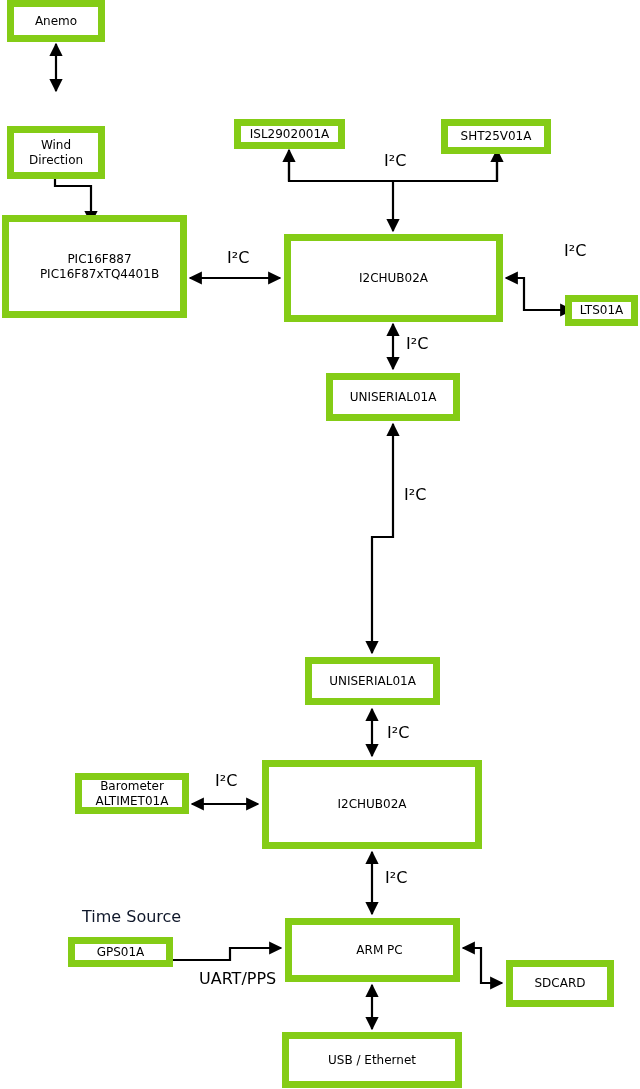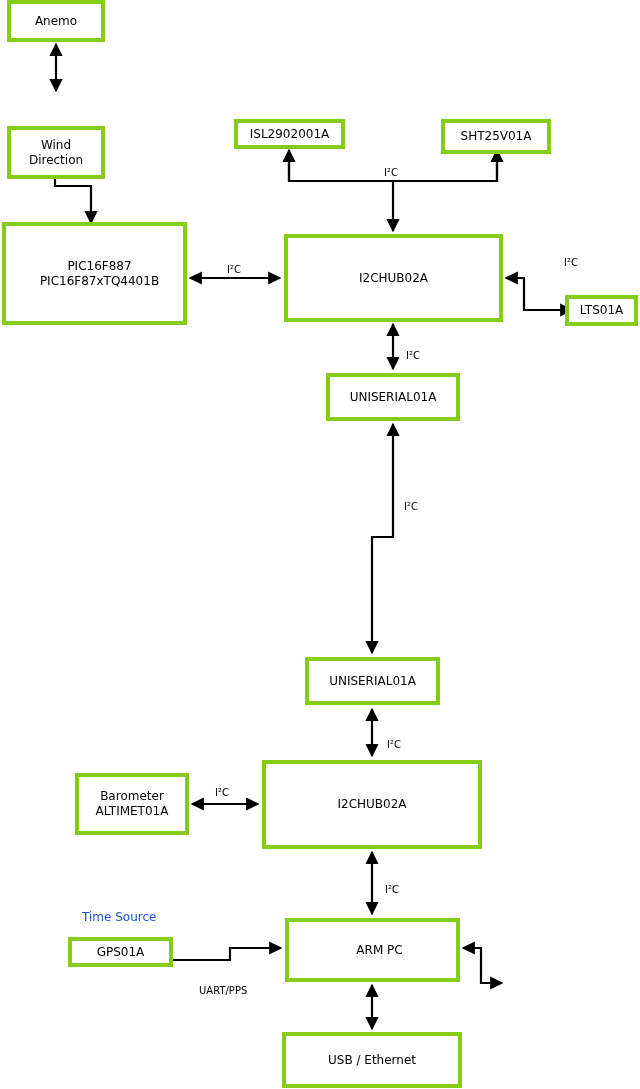--- a/index.html
+++ b/index.html
@@ -21,51 +21,50 @@
   #diagram-svg {
     position: absolute;
     left: 0;
     top: 0;
     width: 640px;
     height: 1089px;
   }
   .node {
     position: absolute;
     box-sizing: border-box;
-    border: 4px solid #84cc16;
+    border: 7px solid #84cc16;
     background: #ffffff;
     display: flex;
     align-items: center;
     justify-content: center;
     text-align: center;
     font-size: 12px;
     line-height: 15px;
     color: #000000;
     z-index: 3;
   }
   .node .node-label {
     display: block;
     white-space: pre-line;
     padding: 0 3px;
   }
   .edge-label {
     position: absolute;
-    font-size: 10px;
+    font-size: 16px;
     line-height: 13px;
     color: #000000;
     white-space: nowrap;
     z-index: 4;
     background: transparent;
-    margin-top: 12px;
   }
   .free-label {
     position: absolute;
-    font-size: 12px;
+    font-size: 16px;
     line-height: 14px;
-    color: #1d4ed8;
+    color: #0f172a;
     white-space: nowrap;
     z-index: 4;
   }
 </style>
 </head>
 <body>
 
 <div id="diagram-root">
 
   <svg id="diagram-svg" viewBox="0 0 640 1089" xmlns="http://www.w3.org/2000/svg">
@@ -111,21 +110,21 @@
 
   <div class="node" style="left:7px; top:0px; width:98px; height:42px;">
     <span class="node-label">Anemo</span>
   </div>
 
   <div class="node" style="left:7px; top:95px; width:98px; height:53px;margin-top:31px;">
     <span class="node-label">Wind
 Direction</span>
   </div>
 
-  <div class="node" style="left:2px; top:222px; width:185px; height:103px;padding-left:10px;">
+  <div class="node" style="left:2px; top:215px; width:185px; height:103px;padding-left:10px;">
     <span class="node-label">PIC16F887
 PIC16F87xTQ4401B</span>
   </div>
 
   <div class="node" style="left:234px; top:119px; width:111px; height:30px;align-items:center;">
     <span class="node-label">ISL2902001A</span>
   </div>
 
   <div class="node" style="left:441px; top:119px; width:110px; height:35px;">
     <span class="node-label">SHT25V01A</span>
@@ -144,33 +143,36 @@
   </div>
 
   <div class="node" style="left:305px; top:657px; width:135px; height:48px;">
     <span class="node-label">UNISERIAL01A</span>
   </div>
 
   <div class="node" style="left:262px; top:760px; width:220px; height:89px;">
     <span class="node-label">I2CHUB02A</span>
   </div>
 
-  <div class="node" style="left:75px; top:773px; width:114px; height:62px;">
+  <div class="node" style="left:75px; top:773px; width:114px; height:41px;">
     <span class="node-label">Barometer
 ALTIMET01A</span>
   </div>
 
   <div class="node" style="left:68px; top:937px; width:105px; height:30px;">
     <span class="node-label">GPS01A</span>
   </div>
 
   <div class="node" style="left:285px; top:918px; width:175px; height:64px;padding-left:14px;">
     <span class="node-label">ARM PC</span>
   </div>
 
+  <div class="node" style="left:506px; top:960px; width:108px; height:47px;">
+    <span class="node-label">SDCARD</span>
+  </div>
 
   <div class="node" style="left:282px; top:1032px; width:180px; height:56px;">
     <span class="node-label">USB / Ethernet</span>
   </div>
 
   <div class="edge-label" style="left:227px; top:251px;">I²C</div>
 
   <div class="edge-label" style="left:384px; top:154px;">I²C</div>
 
   <div class="edge-label" style="left:564px; top:244px;">I²C</div>

